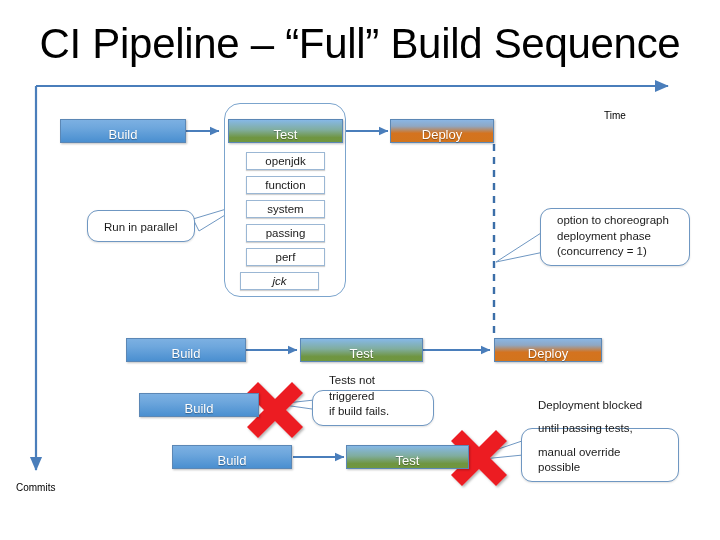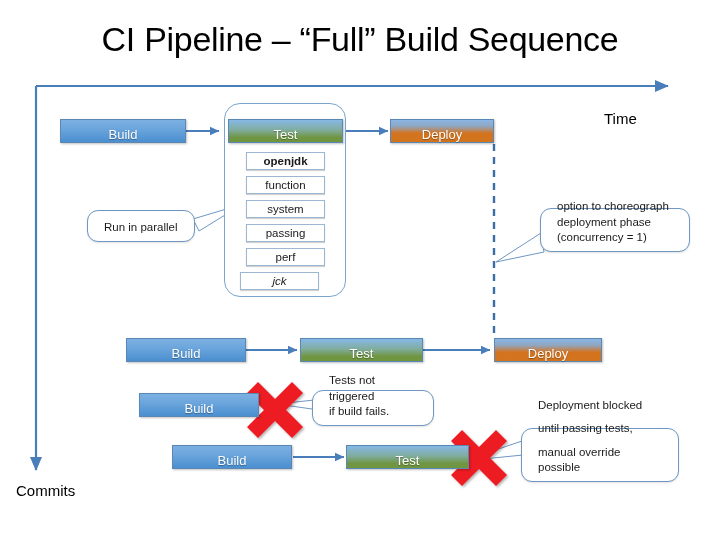--- a/index.html
+++ b/index.html
@@ -7,21 +7,21 @@
     width:720px;height:540px;background:#ffffff;overflow:hidden;
     font-family:"Liberation Sans", sans-serif;
     position:relative;
   }
   #stage{position:absolute;left:0;top:0;width:720px;height:540px;}
 
   
   .title{
     position:absolute;left:0;top:20px;width:720px;
     text-align:center;
-    font-size:34px;color:#000000;font-weight:400;
+    font-size:42px;color:#000000;font-weight:400;
     letter-spacing:-0.3px;
     white-space:nowrap;
   }
 
   
   svg.overlay{position:absolute;left:0;top:0;width:720px;height:540px;pointer-events:none;}
 
   
   .stagebox{
     position:absolute;
@@ -63,21 +63,21 @@
     background:#ffffff;
     box-sizing:border-box;
     font-size:11.5px;color:#1a1a1a;
     line-height:1.35;
     padding:5px 16px;
     display:flex;flex-direction:column;justify-content:flex-end;
     box-shadow:0 1px 2px rgba(0,0,0,.12);
   }
 
   
-  .plabel{position:absolute;font-size:15px;color:#000;white-space:nowrap;}
+  .plabel{position:absolute;font-size:10px;color:#000;white-space:nowrap;}
 </style>
 </head>
 <body>
 
 <div id="stage">
 
   <div class="title">CI Pipeline – “Full” Build Sequence</div>
 
   <svg class="overlay" viewBox="0 0 720 540">
     <defs>
@@ -148,21 +148,21 @@
   </div>
 
   <div class="stagebox g-test" style="left:228px;top:119px;width:115px;height:24px;">
     <span>Test</span>
   </div>
 
   <div class="stagebox g-deploy" style="left:390px;top:119px;width:104px;height:24px;">
     <span>Deploy</span>
   </div>
 
-  <div class="testitem" style="left:246px;top:152px;width:79px;height:18px;font-weight:bold;">
+  <div class="testitem" style="left:246px;top:152px;width:79px;height:18px;">
     <span>openjdk</span>
   </div>
   <div class="testitem" style="left:246px;top:176px;width:79px;height:18px;">
     <span>function</span>
   </div>
   <div class="testitem" style="left:246px;top:200px;width:79px;height:18px;">
     <span>system</span>
   </div>
   <div class="testitem" style="left:246px;top:224px;width:79px;height:18px;">
     <span>passing</span>
@@ -171,21 +171,21 @@
     <span>perf</span>
   </div>
   <div class="testitem" style="left:240px;top:272px;width:79px;height:18px;font-style:italic;">
     <span>jck</span>
   </div>
 
   <div class="callout" style="left:87px;top:210px;width:108px;height:32px;">
     <span>Run in parallel</span>
   </div>
 
-  <div class="callout" style="left:540px;top:208px;width:150px;height:44px;">
+  <div class="callout" style="left:540px;top:208px;width:150px;height:58px;">
     <span>option to choreograph</span>
     <span>deployment phase</span>
     <span>(concurrency = 1)</span>
   </div>
 
   <div class="stagebox g-build" style="left:126px;top:338px;width:120px;height:24px;">
     <span>Build</span>
   </div>
   <div class="stagebox g-test" style="left:300px;top:338px;width:123px;height:24px;">
     <span>Test</span>

